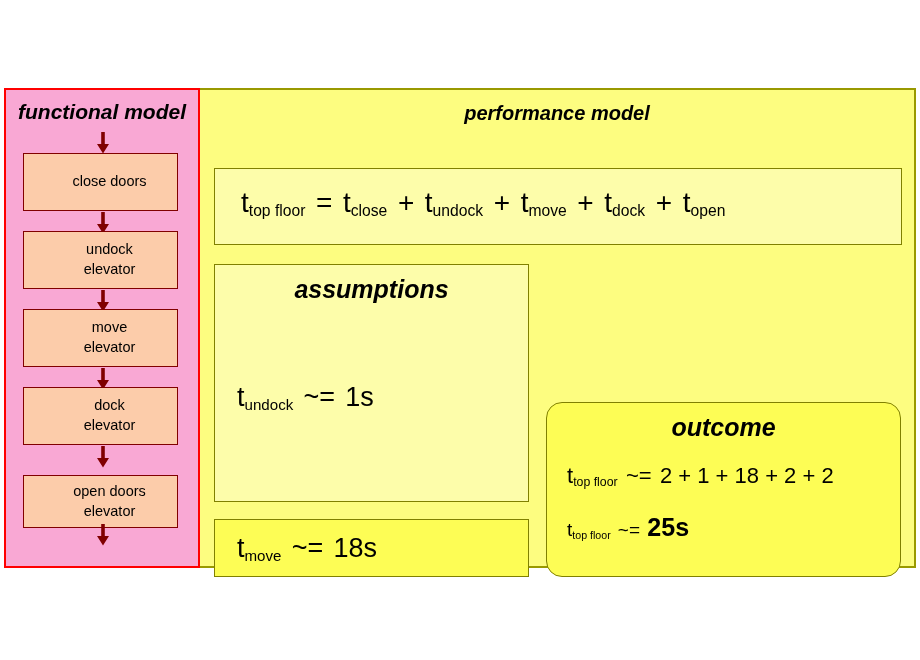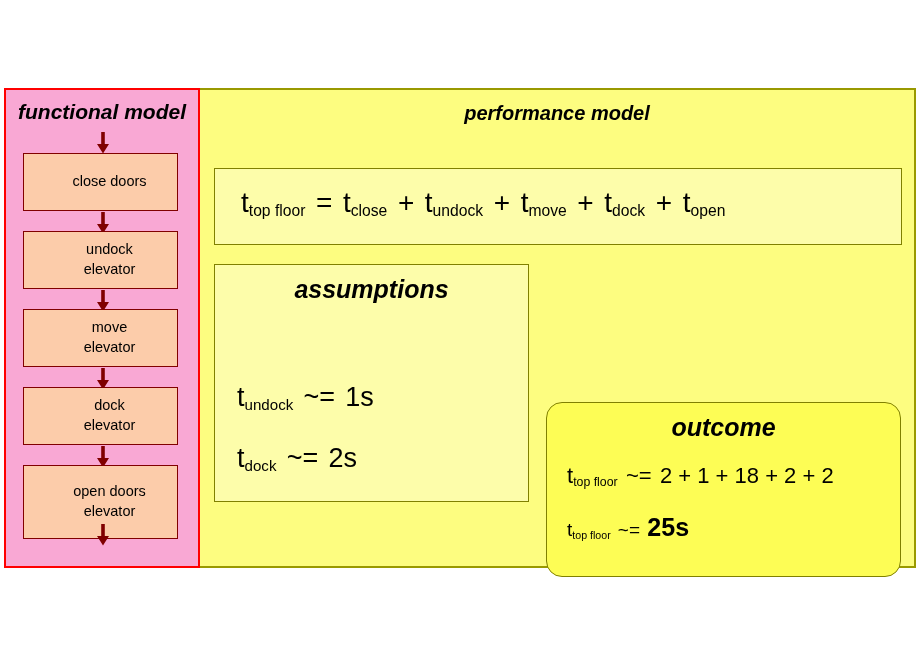--- a/index.html
+++ b/index.html
@@ -246,21 +246,21 @@
       <span>
         <span>dock</span><br>
         <span>elevator</span>
       </span>
     </div>
 
     <svg class="arrow" style="top:356px;" viewBox="0 0 14 22">
       <path d="M5.2 0 H8.8 V12 H13 L7 21.5 L1 12 H5.2 Z" fill="#800000"></path>
     </svg>
 
-    <div class="flow-box" style="top:375px; height:74px;">
+    <div class="flow-box" style="top:385px; height:53px;">
       <span>
         <span>open doors</span><br>
         <span>elevator</span>
       </span>
     </div>
 
     <svg class="arrow" style="top:434px;" viewBox="0 0 14 22">
       <path d="M5.2 0 H8.8 V12 H13 L7 21.5 L1 12 H5.2 Z" fill="#800000"></path>
     </svg>
   </div>
@@ -287,27 +287,29 @@
     <div class="sub-box" id="assumptions-box">
       <div class="sub-title" id="assumptions-title">assumptions</div>
 
 
       <div class="formula assume-line" id="assume-2">
         <span>t</span><span class="sub">undock</span>
         <span class="op">~=</span>
         <span>1s</span>
       </div>
 
-      <div class="formula assume-line" id="assume-3">
-        <span>t</span><span class="sub">dock</span>
+    </div>
+
+    <div class="sub-box" id="tmove-box">
+      <div class="formula" id="tmove-line">
+        <span>t</span><span class="sub">move</span>
         <span class="op">~=</span>
-        <span>2s</span>
-      </div>
-    </div>
-
+        <span>18s</span>
+      </div>
+    </div>
 
     <div class="sub-box" id="outcome-box">
       <div class="sub-title" id="outcome-title">outcome</div>
 
       <div class="formula" id="outcome-sum">
         <span>t</span><span class="sub">top floor</span>
         <span class="op">~=</span>
         <span>2 + 1 + 18 + 2 + 2</span>
       </div>
 

